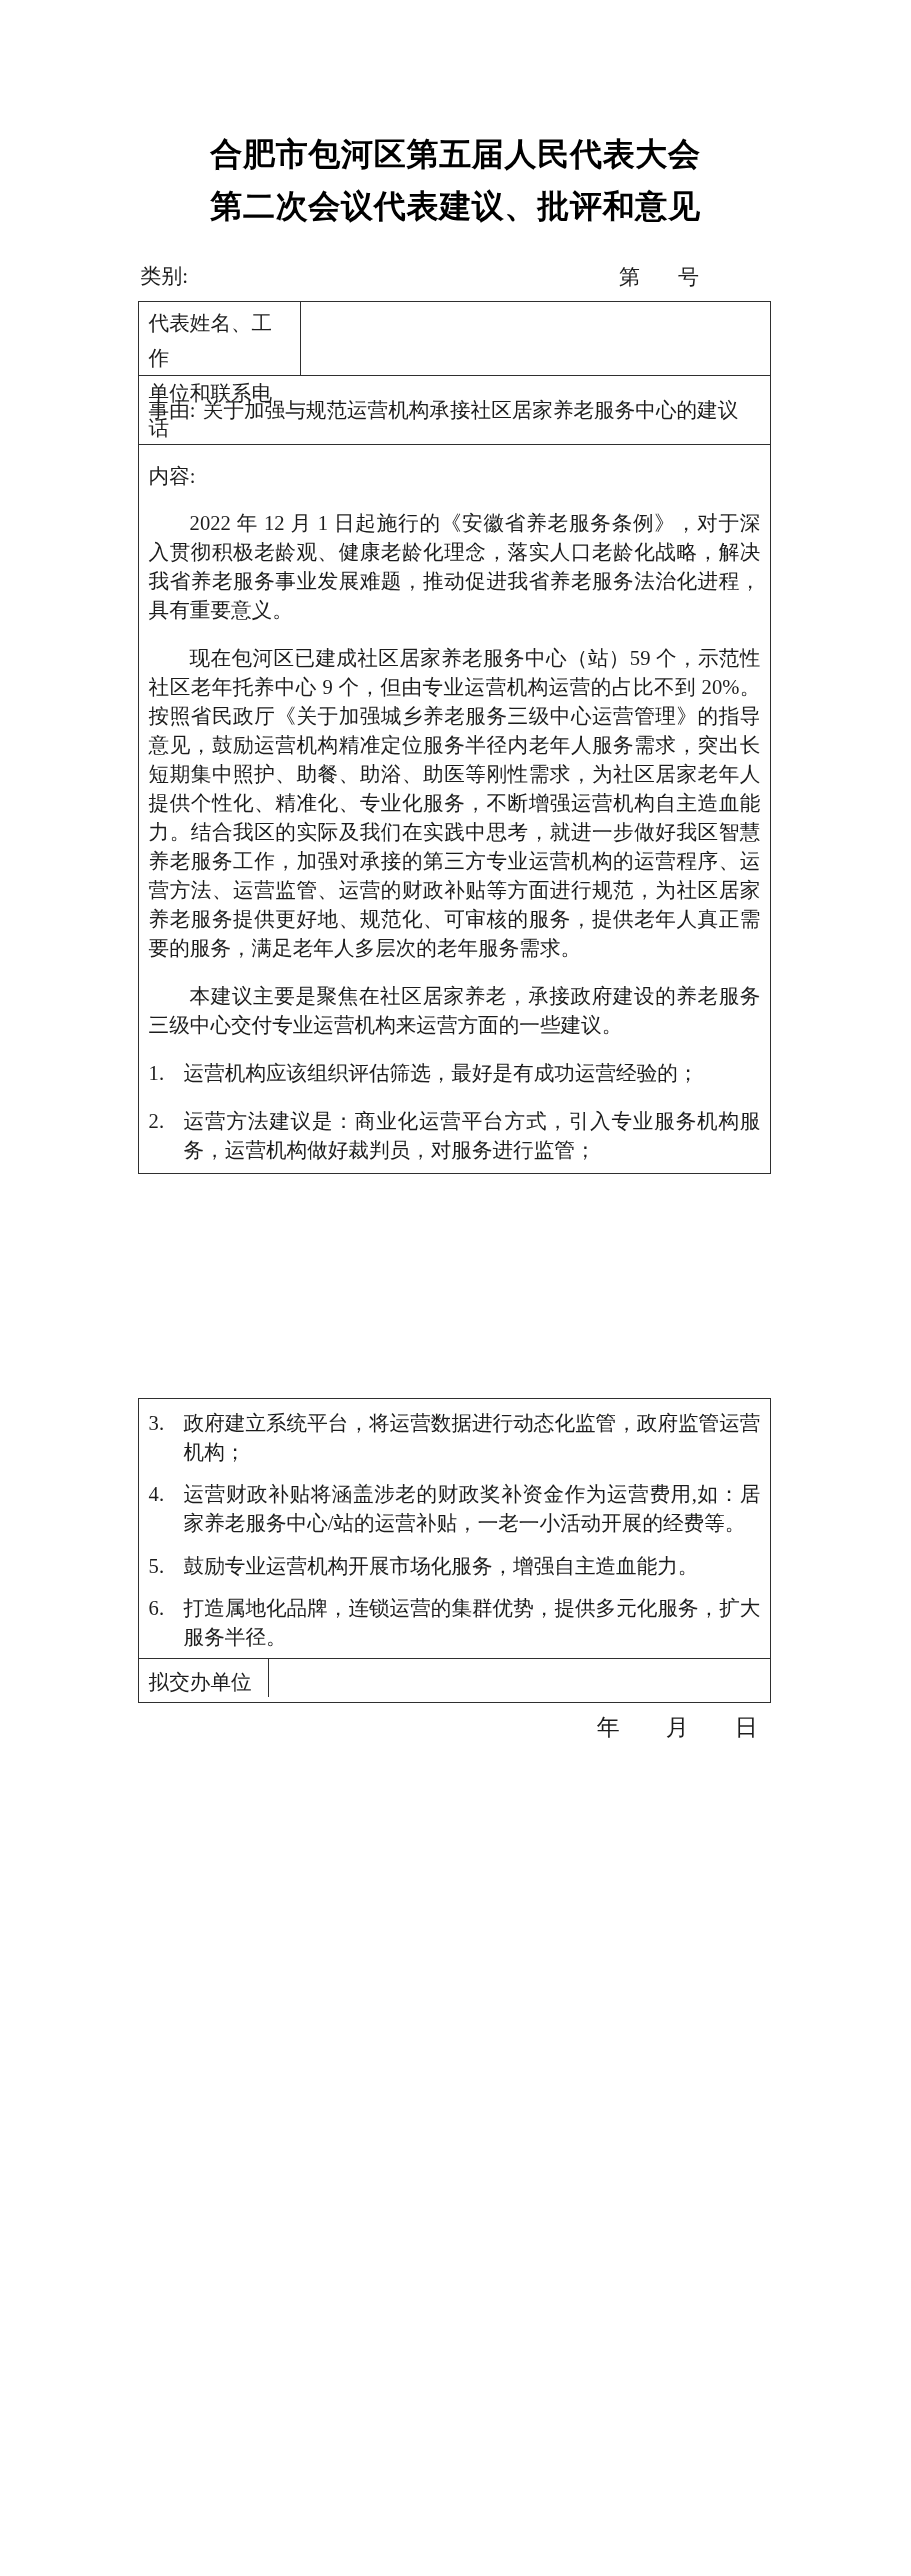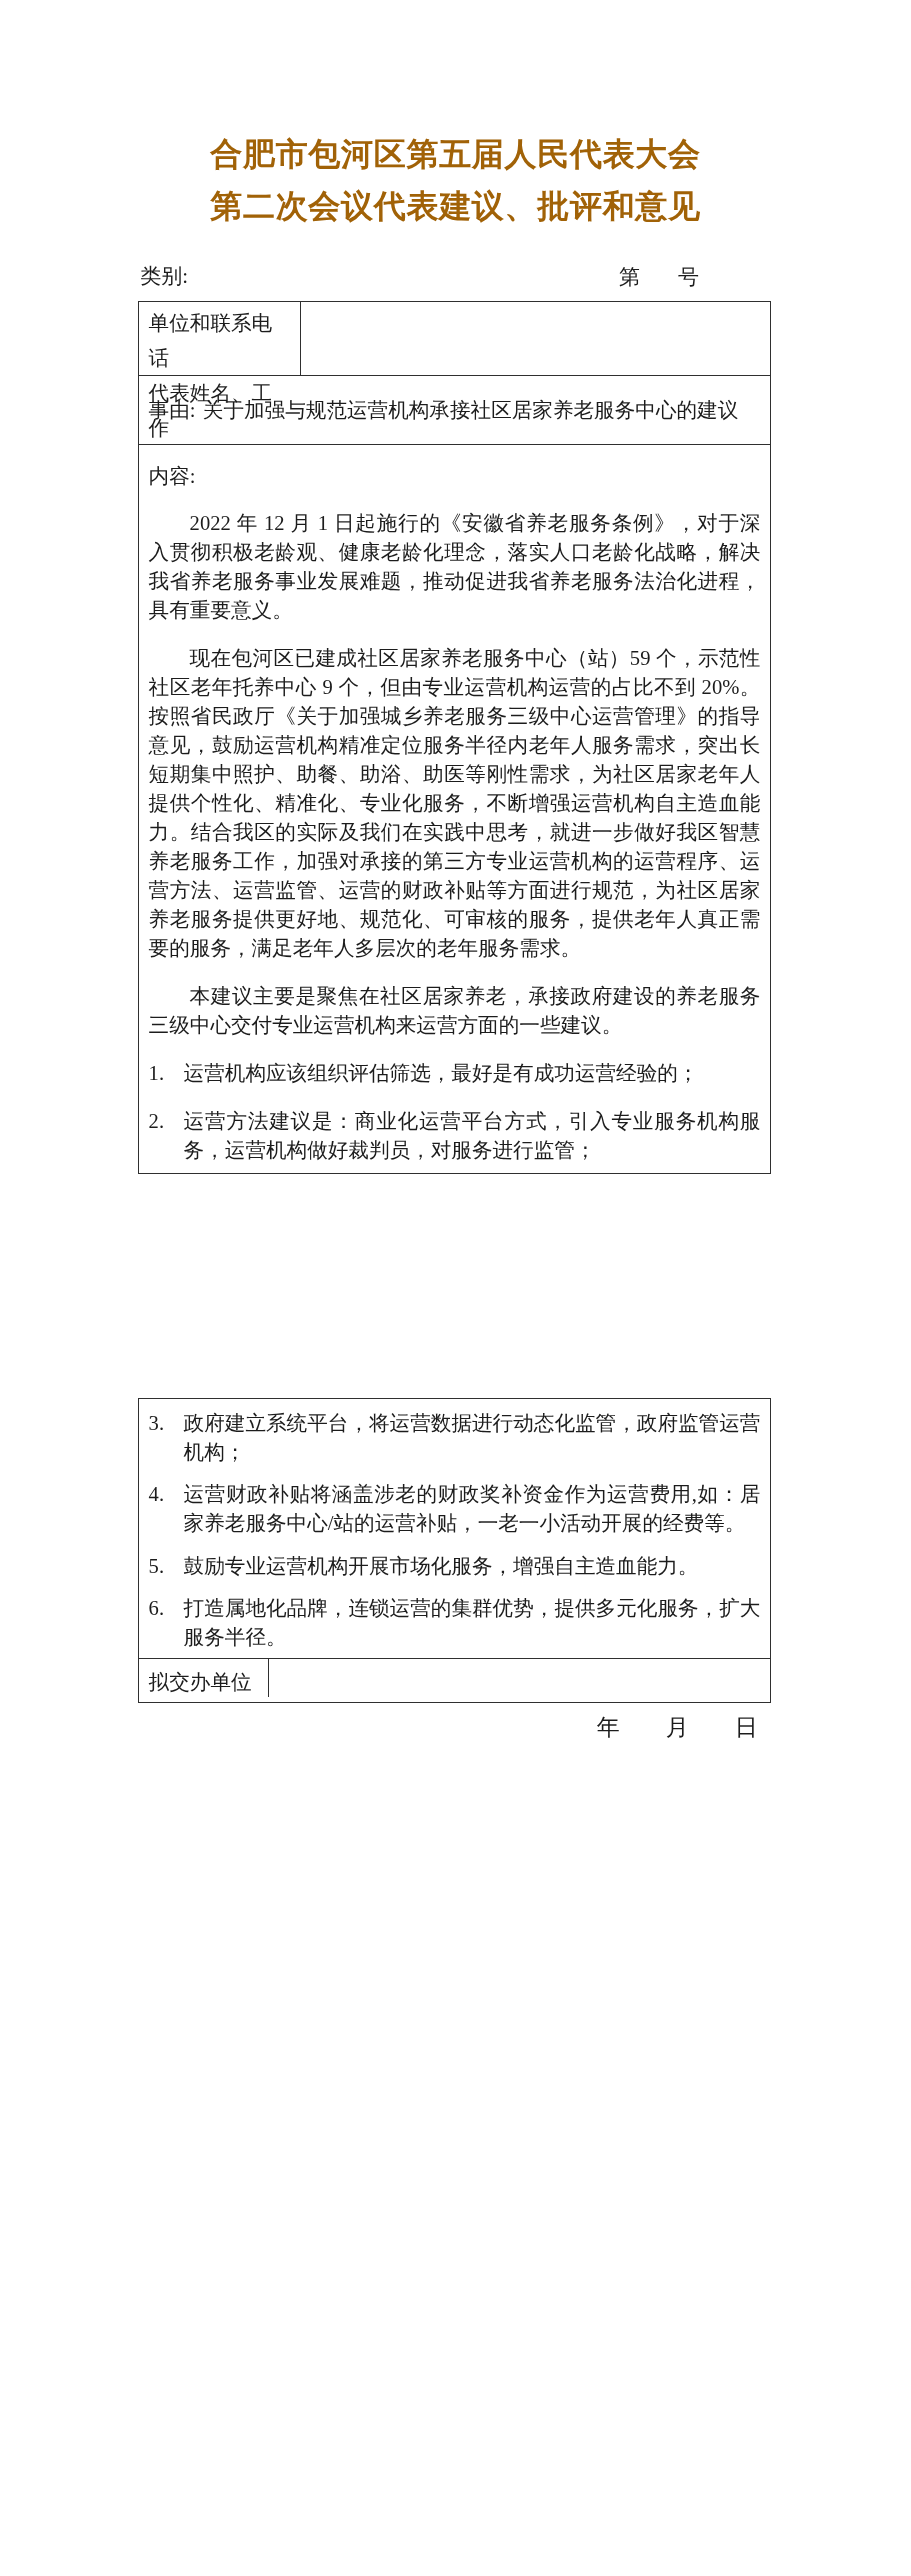--- a/index.html
+++ b/index.html
@@ -4,21 +4,21 @@
 <style>
   html,body{margin:0;padding:0;}
   body{
     width:911px;height:2576px;position:relative;background:#ffffff;
     font-family:"Liberation Serif","DejaVu Serif",serif;
     color:#1c1c1c;
   }
   .doc-title{
     position:absolute;left:0;width:911px;text-align:center;
     font-family:"Liberation Sans","DejaVu Sans",sans-serif;
-    font-weight:bold;font-size:32px;line-height:51px;color:#a16207;
+    font-weight:bold;font-size:32px;line-height:51px;color:#000000;
     letter-spacing:0.7px;
   }
   .title-l1{top:129px;}
   .title-l2{top:181px;}
   .meta-row{
     position:absolute;left:138px;top:262px;width:633px;height:29px;
     font-size:21px;line-height:29px;
   }
   .category-label{position:absolute;left:2.2px;top:0;}
   .doc-number{position:absolute;left:481px;top:1px;}
@@ -80,22 +80,22 @@
   <span class="category-label">类别:</span>
   <span class="doc-number">
     <span>第</span><span class="num-gap"></span><span>号</span>
   </span>
 </div>
 
 <div class="form-table table-1">
 
   <div class="row row-rep">
     <div class="cell-rep-label">
+      <div>代表姓名、工作</div>
       <div>单位和联系电话</div>
-      <div>代表姓名、工作</div>
     </div>
     <div class="cell-rep-value">
     </div>
   </div>
 
   <div class="row row-subject">
     <span class="subject-label">事由:</span><span>关于加强与规范运营机构承接社区居家养老服务中心的建议</span>
   </div>
 
   <div class="row row-content">

